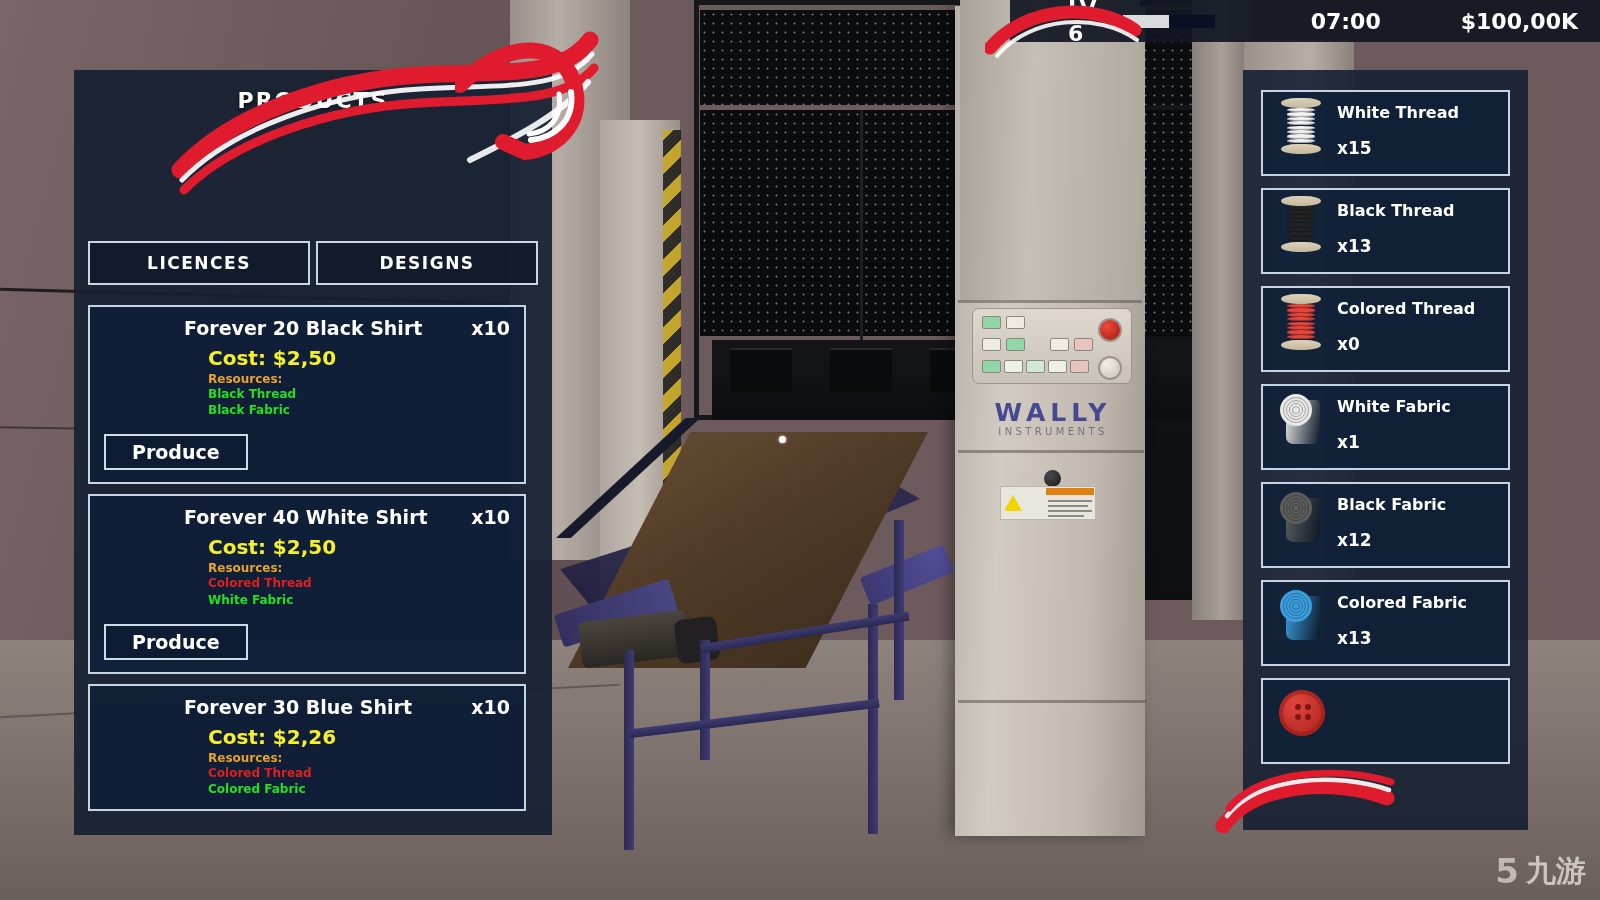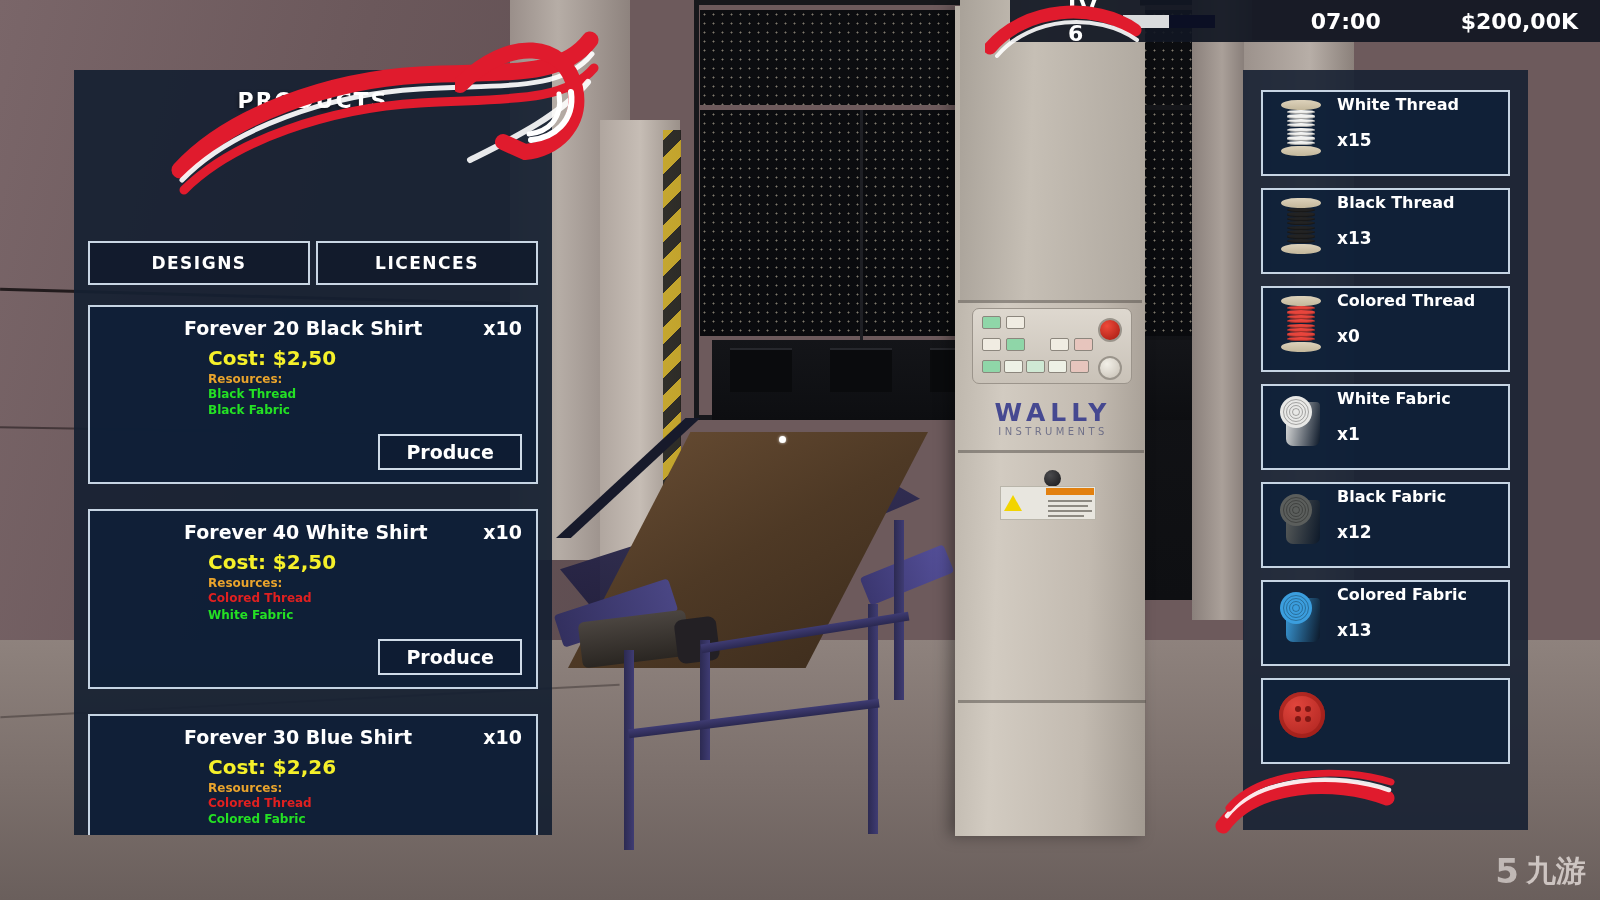--- a/index.html
+++ b/index.html
@@ -126,46 +126,46 @@
   .products { position:absolute; left:74px; top:70px; width:478px; height:765px;
               background:rgba(22,32,50,.93); overflow:hidden; }
   .panel-title { text-align:center; color:#fff; font-size:22px; font-weight:700;
               letter-spacing:2px; margin-top:18px; font-family:"DejaVu Sans", sans-serif;
               text-shadow:0 2px 4px rgba(0,0,0,.7); }
   .tabs { display:flex; margin:128px 14px 0 14px; gap:6px; }
   .tab { flex:1; height:44px; border:2px solid #c9d6e4; background:rgba(16,26,44,.85);
               color:#fff; font-size:17px; font-weight:700; letter-spacing:1.5px;
               display:flex; align-items:center; justify-content:center;
               font-family:"DejaVu Sans", sans-serif; }
-  .cards { margin:20px 14px 0 14px; display:flex; flex-direction:column; gap:25px; }
+  .cards { margin:20px 26px 0 14px; display:flex; flex-direction:column; gap:10px; }
   .card { border:2px solid #c6d4e3; background:rgba(13,31,56,.82); padding:10px 14px 12px 14px;
               position:relative; }
   .card-head { display:flex; justify-content:space-between; align-items:baseline; }
   .card-name { color:#fff; font-size:19px; font-weight:700; margin-left:80px;
               font-family:"DejaVu Sans", sans-serif; }
   .card-qty { color:#fff; font-size:19px; font-weight:700; font-family:"DejaVu Sans", sans-serif; }
   .card-cost { color:#f5f02a; font-size:20px; font-weight:700; margin:7px 0 2px 104px;
               font-family:"DejaVu Sans", sans-serif; }
   .res-label { color:#e8a32c; font-size:12px; font-weight:700; margin-left:104px;
               font-family:"DejaVu Sans", sans-serif; }
   .res-item { font-size:12px; font-weight:700; margin-left:104px; line-height:1.35;
               font-family:"DejaVu Sans", sans-serif; }
   .res-ok { color:#24e024; }
   .res-bad { color:#e02020; }
-  .produce-row { display:flex; justify-content:flex-end; margin-top:16px; }
+  .produce-row { display:flex; margin-top:16px; }
   .produce-btn { border:2px solid #cfdbe8; background:rgba(14,28,50,.8); color:#fff;
               font-size:19px; font-weight:700; padding:5px 26px;
               font-family:"DejaVu Sans", sans-serif; }
 
   
   .resources { position:absolute; left:1243px; top:70px; width:285px; height:760px;
               background:rgba(22,32,50,.90); overflow:hidden; }
   .res-cards { margin:20px 18px 0 18px; display:flex; flex-direction:column; gap:12px; }
   .res-card { border:2px solid #c6d4e3; background:rgba(13,31,56,.80); height:86px;
-              display:flex; align-items:flex-start; padding:4px 8px; position:relative; }
+              display:flex; align-items:flex-end; padding:16px 8px; position:relative; }
   .res-icon { width:60px; height:64px; flex:0 0 60px; position:relative; }
   .res-text { margin-left:6px; }
   .res-name { color:#fff; font-size:16px; font-weight:700; line-height:1.1;
               font-family:"DejaVu Sans", sans-serif; }
   .res-count { color:#fff; font-size:17px; font-weight:700; margin-top:16px;
               font-family:"DejaVu Sans", sans-serif; }
 
   
   .spool { position:absolute; left:10px; top:4px; width:40px; height:56px; }
   .sp-cap { position:absolute; left:0; width:40px; height:10px; border-radius:50%/60%;
@@ -277,28 +277,28 @@
 
     <div class="cursor-dot"></div>
   </div>
 
   <div class="hud">
     <div class="hud-lv">LV 6</div>
     <div class="xpbar">
       <div class="xpfill" id="xpfill" style="width: 50%;"></div>
     </div>
     <div class="hud-time">07:00</div>
-    <div class="hud-money">$200,00K</div>
+    <div class="hud-money">$100,00K</div>
   </div>
 
   <div class="products">
     <div class="panel-title">PRODUCTS</div>
     <div class="tabs">
+      <div class="tab">LICENCES</div>
       <div class="tab">DESIGNS</div>
-      <div class="tab">LICENCES</div>
     </div>
     <div class="cards" id="product-cards">
         <div class="card">
           <div class="card-head">
             <div class="card-name">Forever 20 Black Shirt</div>
             <div class="card-qty">x10</div>
           </div>
           <div class="card-cost">Cost: $2,50</div>
           <div class="res-label">Resources:</div>
           <div class="res-item res-ok">Black Thread</div>

